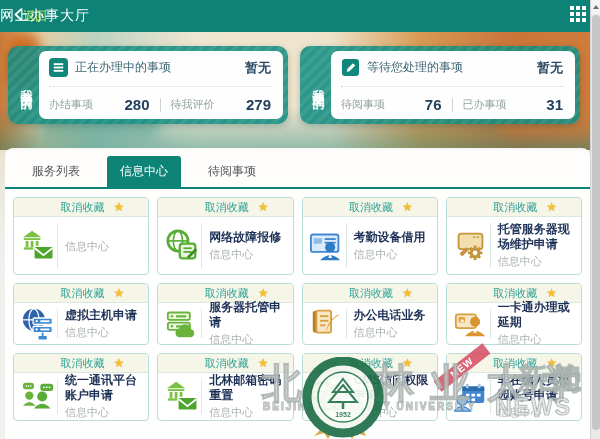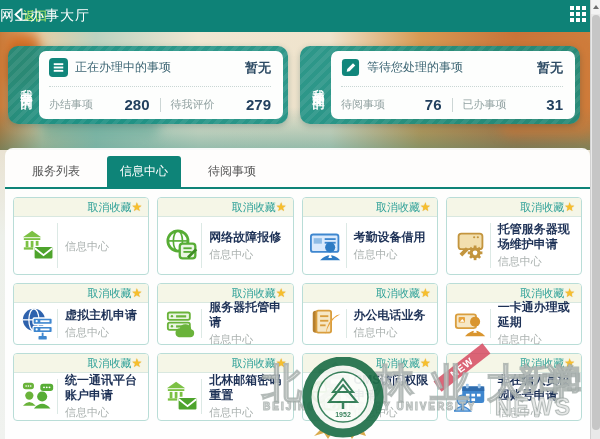--- a/index.html
+++ b/index.html
@@ -54,21 +54,21 @@
   .tabs { display:flex; gap:14px; padding:8px 0 0 14px; border-bottom:2px solid #0e8478; }
   .tab { font-size:12px; color:#555; padding:7px 13px; cursor:pointer; }
   .tab.active { background:#0e8478; color:#fff; border-radius:3px 3px 0 0; }
 
   .grid { display:grid; grid-template-columns:repeat(4,1fr);
     grid-template-rows:78px 62px 68px; gap:8px; padding:8px; }
   .card { position:relative; border:1px solid #b9ddd7; border-radius:4px;
     background:rgba(255,255,255,.8); display:flex; flex-direction:column; overflow:visible; }
   .card-head { height:19px; background:#f5f6e7; border-bottom:1px solid #d9e8e0;
     border-radius:3px 3px 0 0; display:flex; align-items:center; justify-content:flex-end;
-    gap:0; padding-right:6px; }
+    gap:9px; padding-right:24px; }
   .unfav { font-size:11px; color:#2fa198; cursor:pointer; }
   .star { font-size:12px; color:#f6bf2d; text-shadow:0 0 1px #dca23a; cursor:pointer; }
   .card-body { flex:1; display:flex; align-items:center; padding:2px 5px; min-height:0; }
   .cicon { width:38px; flex:0 0 38px; display:flex; align-items:center; justify-content:center; }
   .cicon svg { width:33px; height:33px; }
   .cdiv { width:1px; align-self:stretch; margin:4px 0; background:#dce9e5; }
   .ctext { flex:1; padding-left:7px; min-width:0; }
   .ctitle { font-size:12px; font-weight:bold; color:#1d3156; line-height:1.25; }
   .cdept { font-size:11px; color:#a9b0ae; margin-top:2px; }
   .ribbon { position:absolute; top:7px; left:-16px; width:62px; text-align:center;

